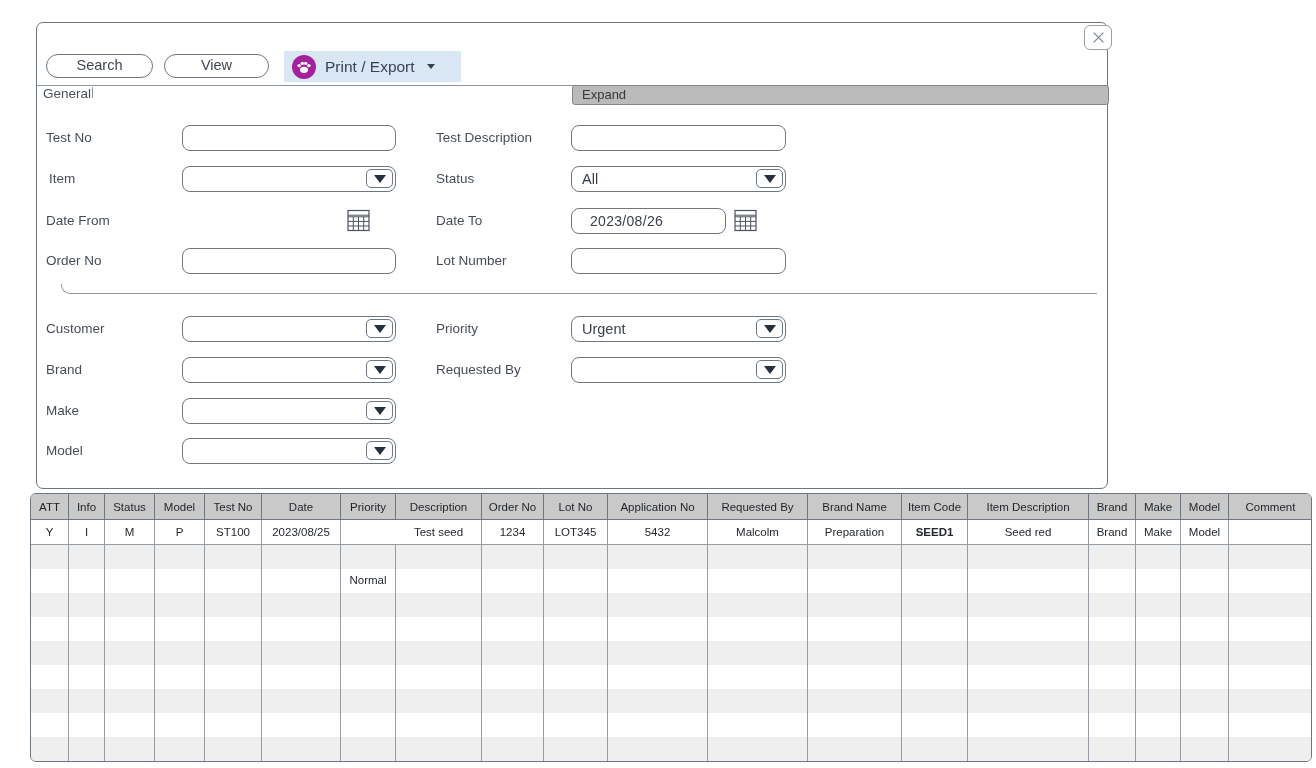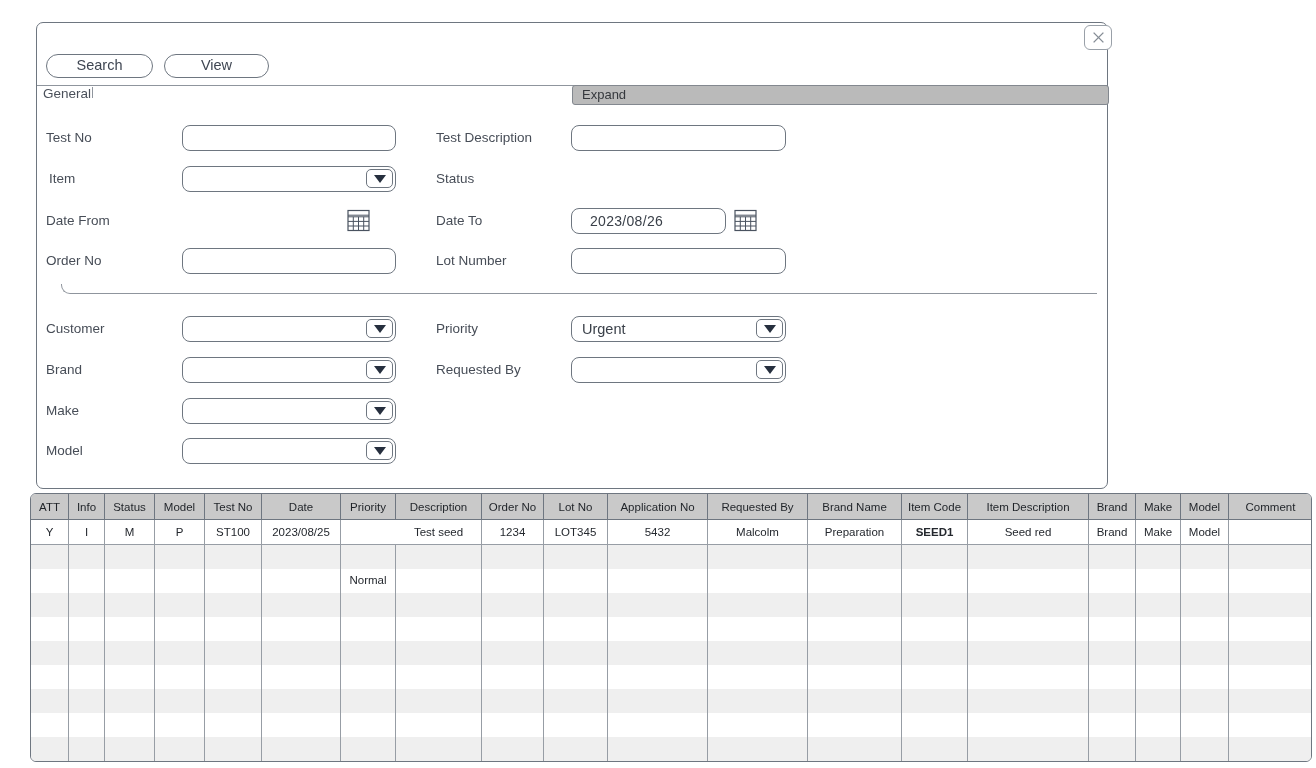--- a/index.html
+++ b/index.html
@@ -110,20 +110,34 @@
 
     <div class="close-btn">
       <svg width="13" height="13" viewBox="0 0 12 12">
         <line x1="1.5" y1="1.5" x2="10.5" y2="10.5" stroke="#868d96" stroke-width="1.3"></line>
         <line x1="10.5" y1="1.5" x2="1.5" y2="10.5" stroke="#868d96" stroke-width="1.3"></line>
       </svg>
     </div>
 
     <div id="btn-search" class="tb-btn">Search</div>
     <div id="btn-view" class="tb-btn">View</div>
+    <div class="print-export">
+      <span class="paw-wrap">
+        <svg width="24" height="24" viewBox="0 0 24 24">
+          <circle cx="12" cy="12" r="12" fill="var(--accent-paw,#a3219f)"></circle>
+          <ellipse cx="12" cy="14.8" rx="4.1" ry="3.1" fill="#fff"></ellipse>
+          <circle cx="7.1" cy="10.6" r="1.7" fill="#fff"></circle>
+          <circle cx="10.3" cy="8.4" r="1.7" fill="#fff"></circle>
+          <circle cx="13.7" cy="8.4" r="1.7" fill="#fff"></circle>
+          <circle cx="16.9" cy="10.6" r="1.7" fill="#fff"></circle>
+        </svg>
+      </span>
+      <span class="pe-label">Print / Export</span>
+      <span class="pe-caret"></span>
+    </div>
 
     <div class="tabstrip-line"></div>
     <div class="general-label">General</div>
     <div class="expand-bar">
       <span>Expand</span>
     </div>
 
     <div class="flabel" style="left:9px; top:102px;">Test No</div>
     <div class="tfield" style="left:145px; top:102px; width:214px;">
       <input value="" style="">
@@ -134,20 +148,26 @@
     </div>
 
     <div class="flabel" style="left:12px; top:143px;">Item</div>
     <div class="dropdown" style="left:145px; top:143px; width:214px;">
       <span class="dd-value"></span>
       <span class="dd-btn">
           <span class="dd-tri"></span>
         </span>
     </div>
     <div class="flabel" style="left:399px; top:143px;">Status</div>
+    <div class="dropdown" style="left:534px; top:143px; width:215px;">
+      <span class="dd-value">All</span>
+      <span class="dd-btn">
+          <span class="dd-tri"></span>
+        </span>
+    </div>
 
     <div class="flabel" style="left:9px; top:185px;">Date From</div>
     <span class="cal-icon" style="left:310px; top:186px;">
       <svg width="23" height="23" viewBox="0 0 23 23">
         <rect x="1" y="1.5" width="21" height="20" fill="#fff" stroke="#4a5360" stroke-width="1.2"></rect>
         <line x1="1" y1="6.2" x2="22" y2="6.2" stroke="#4a5360" stroke-width="1"></line>
         <line x1="1" y1="7.8" x2="22" y2="7.8" stroke="#4a5360" stroke-width="1"></line>
         <line x1="1" y1="12.4" x2="22" y2="12.4" stroke="#4a5360" stroke-width="1"></line>
         <line x1="1" y1="17" x2="22" y2="17" stroke="#4a5360" stroke-width="1"></line>
         <line x1="6.3" y1="7.8" x2="6.3" y2="21.5" stroke="#4a5360" stroke-width="1"></line>

